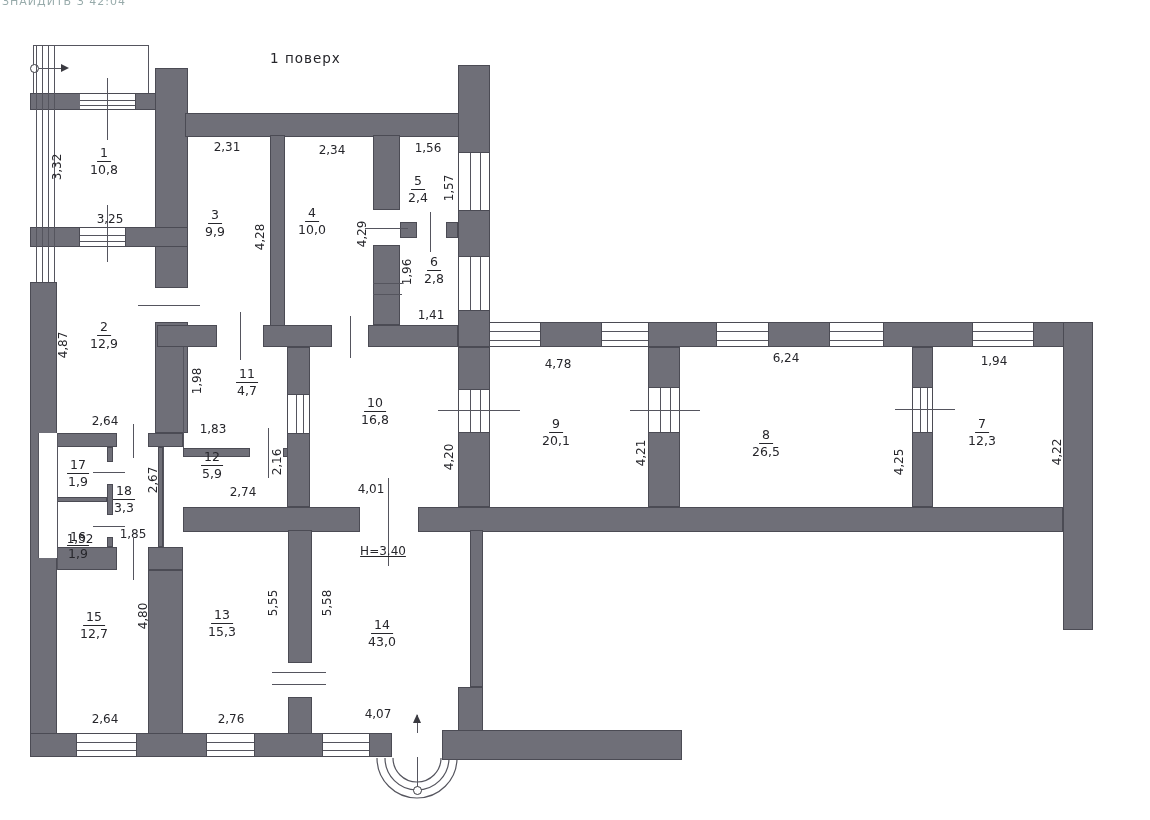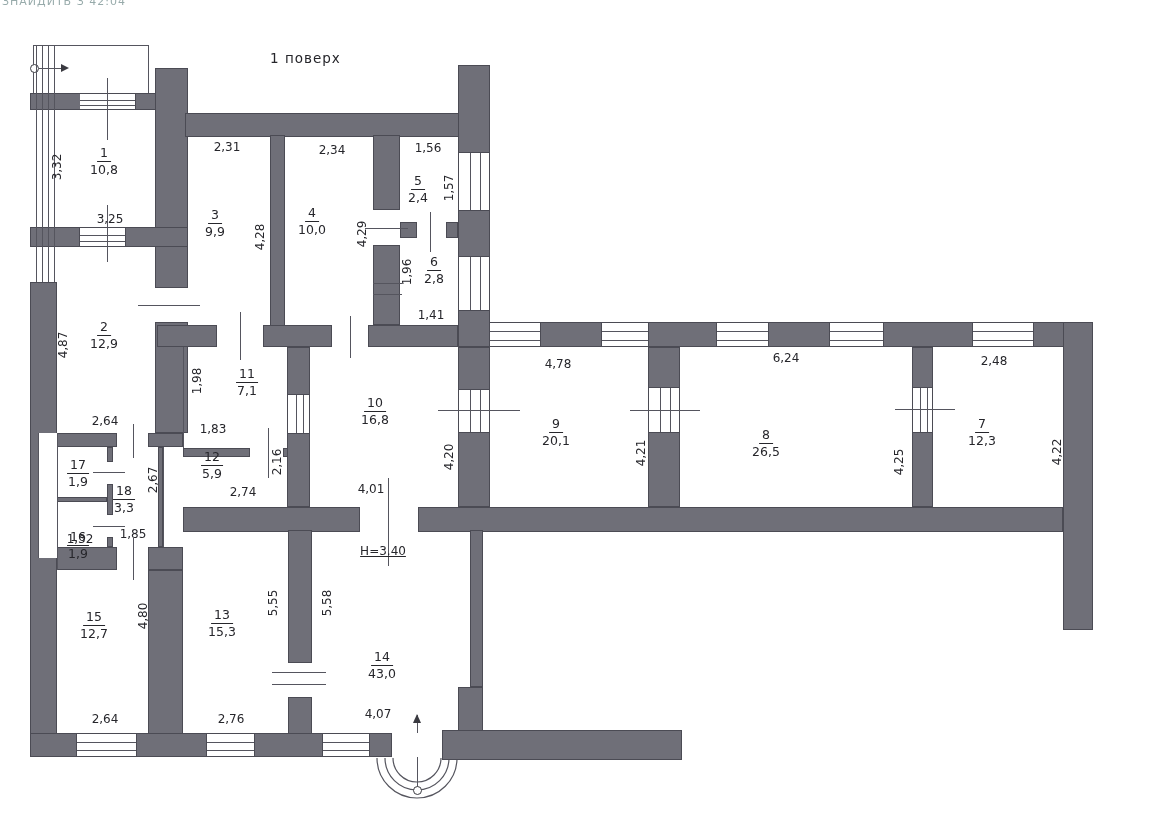--- a/index.html
+++ b/index.html
@@ -214,41 +214,41 @@
     <div class="room" style="left: 104px; top: 146px;"><span class="rn">1</span><span class="ra">10,8</span></div>
     <div class="room" style="left: 104px; top: 320px;"><span class="rn">2</span><span class="ra">12,9</span></div>
     <div class="room" style="left: 215px; top: 208px;"><span class="rn">3</span><span class="ra">9,9</span></div>
     <div class="room" style="left: 312px; top: 206px;"><span class="rn">4</span><span class="ra">10,0</span></div>
     <div class="room" style="left: 418px; top: 174px;"><span class="rn">5</span><span class="ra">2,4</span></div>
     <div class="room" style="left: 434px; top: 255px;"><span class="rn">6</span><span class="ra">2,8</span></div>
     <div class="room" style="left: 982px; top: 417px;"><span class="rn">7</span><span class="ra">12,3</span></div>
     <div class="room" style="left: 766px; top: 428px;"><span class="rn">8</span><span class="ra">26,5</span></div>
     <div class="room" style="left: 556px; top: 417px;"><span class="rn">9</span><span class="ra">20,1</span></div>
     <div class="room" style="left: 375px; top: 396px;"><span class="rn">10</span><span class="ra">16,8</span></div>
-    <div class="room" style="left: 247px; top: 367px;"><span class="rn">11</span><span class="ra">7,1</span></div>
+    <div class="room" style="left: 247px; top: 367px;"><span class="rn">11</span><span class="ra">4,7</span></div>
     <div class="room" style="left: 212px; top: 450px;"><span class="rn">12</span><span class="ra">5,9</span></div>
     <div class="room" style="left: 222px; top: 608px;"><span class="rn">13</span><span class="ra">15,3</span></div>
-    <div class="room" style="left: 382px; top: 650px;"><span class="rn">14</span><span class="ra">43,0</span></div>
+    <div class="room" style="left: 382px; top: 618px;"><span class="rn">14</span><span class="ra">43,0</span></div>
     <div class="room" style="left: 94px; top: 610px;"><span class="rn">15</span><span class="ra">12,7</span></div>
     <div class="room" style="left: 78px; top: 530px;"><span class="rn">16</span><span class="ra">1,9</span></div>
     <div class="room" style="left: 78px; top: 458px;"><span class="rn">17</span><span class="ra">1,9</span></div>
     <div class="room" style="left: 124px; top: 484px;"><span class="rn">18</span><span class="ra">3,3</span></div>
     <div class="dim" style="left: 110px; top: 219px;">3,25</div>
     <div class="dim" style="left: 227px; top: 147px;">2,31</div>
     <div class="dim" style="left: 332px; top: 150px;">2,34</div>
     <div class="dim" style="left: 428px; top: 148px;">1,56</div>
     <div class="dim" style="left: 431px; top: 315px;">1,41</div>
     <div class="dim" style="left: 105px; top: 421px;">2,64</div>
     <div class="dim" style="left: 213px; top: 429px;">1,83</div>
     <div class="dim" style="left: 243px; top: 492px;">2,74</div>
     <div class="dim" style="left: 80px; top: 539px;">1,32</div>
     <div class="dim" style="left: 133px; top: 534px;">1,85</div>
     <div class="dim" style="left: 558px; top: 364px;">4,78</div>
     <div class="dim" style="left: 786px; top: 358px;">6,24</div>
-    <div class="dim" style="left: 994px; top: 361px;">2,48</div>
+    <div class="dim" style="left: 994px; top: 361px;">1,94</div>
     <div class="dim" style="left: 371px; top: 489px;">4,01</div>
     <div class="dim" style="left: 383px; top: 551px; text-decoration: underline;">H=3.40</div>
     <div class="dim" style="left: 105px; top: 719px;">2,64</div>
     <div class="dim" style="left: 231px; top: 719px;">2,76</div>
     <div class="dim" style="left: 378px; top: 714px;">4,07</div>
     <div class="dim v" style="left: 57px; top: 167px;">3,32</div>
     <div class="dim v" style="left: 63px; top: 345px;">4,87</div>
     <div class="dim v" style="left: 197px; top: 381px;">1,98</div>
     <div class="dim v" style="left: 260px; top: 237px;">4,28</div>
     <div class="dim v" style="left: 362px; top: 234px;">4,29</div>

